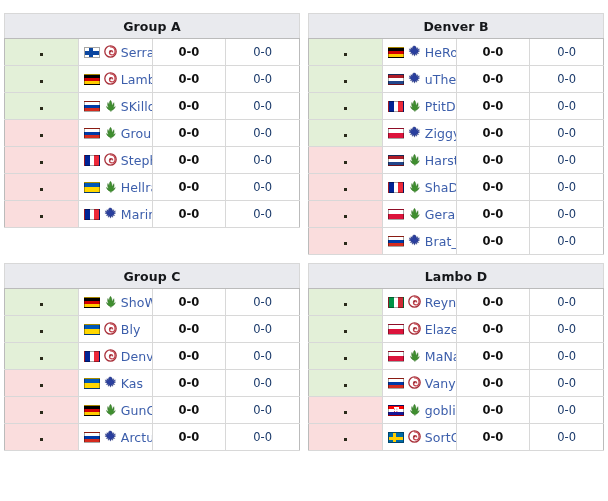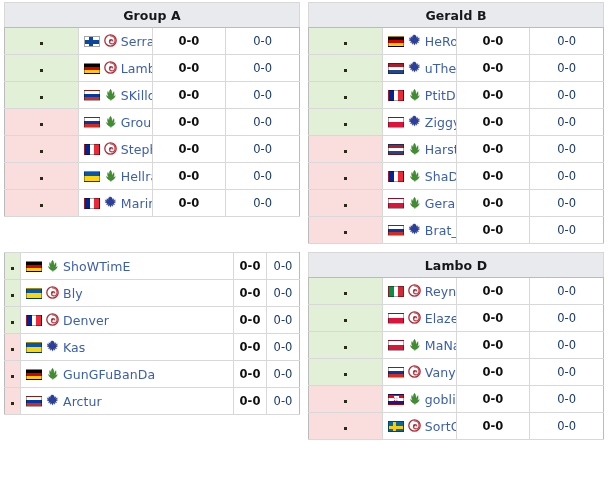--- a/index.html
+++ b/index.html
@@ -12,21 +12,21 @@
   }
   .grid{
     display:grid;
     grid-template-columns:304px 304px;
     grid-template-rows:250px 246px;
     width:608px;height:501px;
     box-sizing:border-box;
   }
   .cellwrap{
     box-sizing:border-box;
-    padding:2px 4px 0 4px;
+    padding:13px 4px 0 4px;
   }
   .gtable{
     width:296px;
     border:1px solid #bbbbbb;
     border-collapse:collapse;
     background:#ffffff;
     table-layout:fixed;
   }
   .gtable .hdr{
     background:#e9eaee;
@@ -201,21 +201,21 @@
             <td class="score1">0-0</td>
             <td class="score2">0-0</td>
           </tr>
         </tbody>
       </table>
     </div>
     <div class="cellwrap">
       <table class="gtable">
         <tbody>
           <tr>
-            <td class="hdr" colspan="4">Gerald B</td>
+            <td class="hdr" colspan="4">Denver B</td>
           </tr>
           <tr class="prow">
             <td class="pos adv"><span class="dot"></span></td>
             <td class="player nb"><span class="flag f-de"></span><span class="race"><svg viewBox="0 0 16 16" aria-hidden="true">
                   <path d="M8 1.3c1.1 0 2 .9 2 2 0 .5-.2.9-.4 1.2l2.4-1.1-.6 2 2.8-.6-1.9 2.1 2.1.5-2.6 1.6 1.3 1.5-2.6-.2.4 2.3-2.1-1.5-.8 2.6-.8-2.6-2.1 1.5.4-2.3-2.6.2 1.3-1.5L1.1 7.4l2.1-.5L1.3 4.8l2.8.6-.6-2 2.4 1.1c-.2-.3-.4-.7-.4-1.2 0-1.1.9-2 2-2z" fill="#2a3f9e" stroke="#1b2b72" stroke-width=".5"></path>
                 </svg></span><span class="pname">HeRoMaRinE</span></td>
             <td class="score1">0-0</td>
             <td class="score2">0-0</td>
           </tr>
           <tr class="prow">
@@ -273,20 +273,23 @@
                 </svg></span><span class="pname">Brat_OK</span></td>
             <td class="score1">0-0</td>
             <td class="score2">0-0</td>
           </tr>
         </tbody>
       </table>
     </div>
     <div class="cellwrap">
       <table class="gtable">
         <tbody>
+          <tr>
+            <td class="hdr" colspan="4">Group C</td>
+          </tr>
           <tr class="prow">
             <td class="pos adv"><span class="dot"></span></td>
             <td class="player nb"><span class="flag f-de"></span><span class="race"><svg viewBox="0 0 16 16" aria-hidden="true">
                   <path d="M8 1.6c1.6 2.2 2.1 4.4 1.7 6.4 1.2-.9 2-2.1 2.4-3.5.7 2.4.3 4.6-1 6.3 1.1-.2 2-.7 2.8-1.5-.6 2.4-2.5 4.3-4.9 4.9l-.5 1.3-.6-1.3C5.5 13.4 3.6 11.5 3 9.1c.8.8 1.7 1.3 2.8 1.5-1.3-1.7-1.7-3.9-1-6.3.4 1.4 1.2 2.6 2.4 3.5C5.9 6 6.4 3.8 8 1.6z" fill="#3f8f2f" stroke="#2c6a20" stroke-width=".5"></path>
                 </svg></span><span class="pname">ShoWTimE</span></td>
             <td class="score1">0-0</td>
             <td class="score2">0-0</td>
           </tr>
           <tr class="prow">
             <td class="pos adv"><span class="dot"></span></td>

